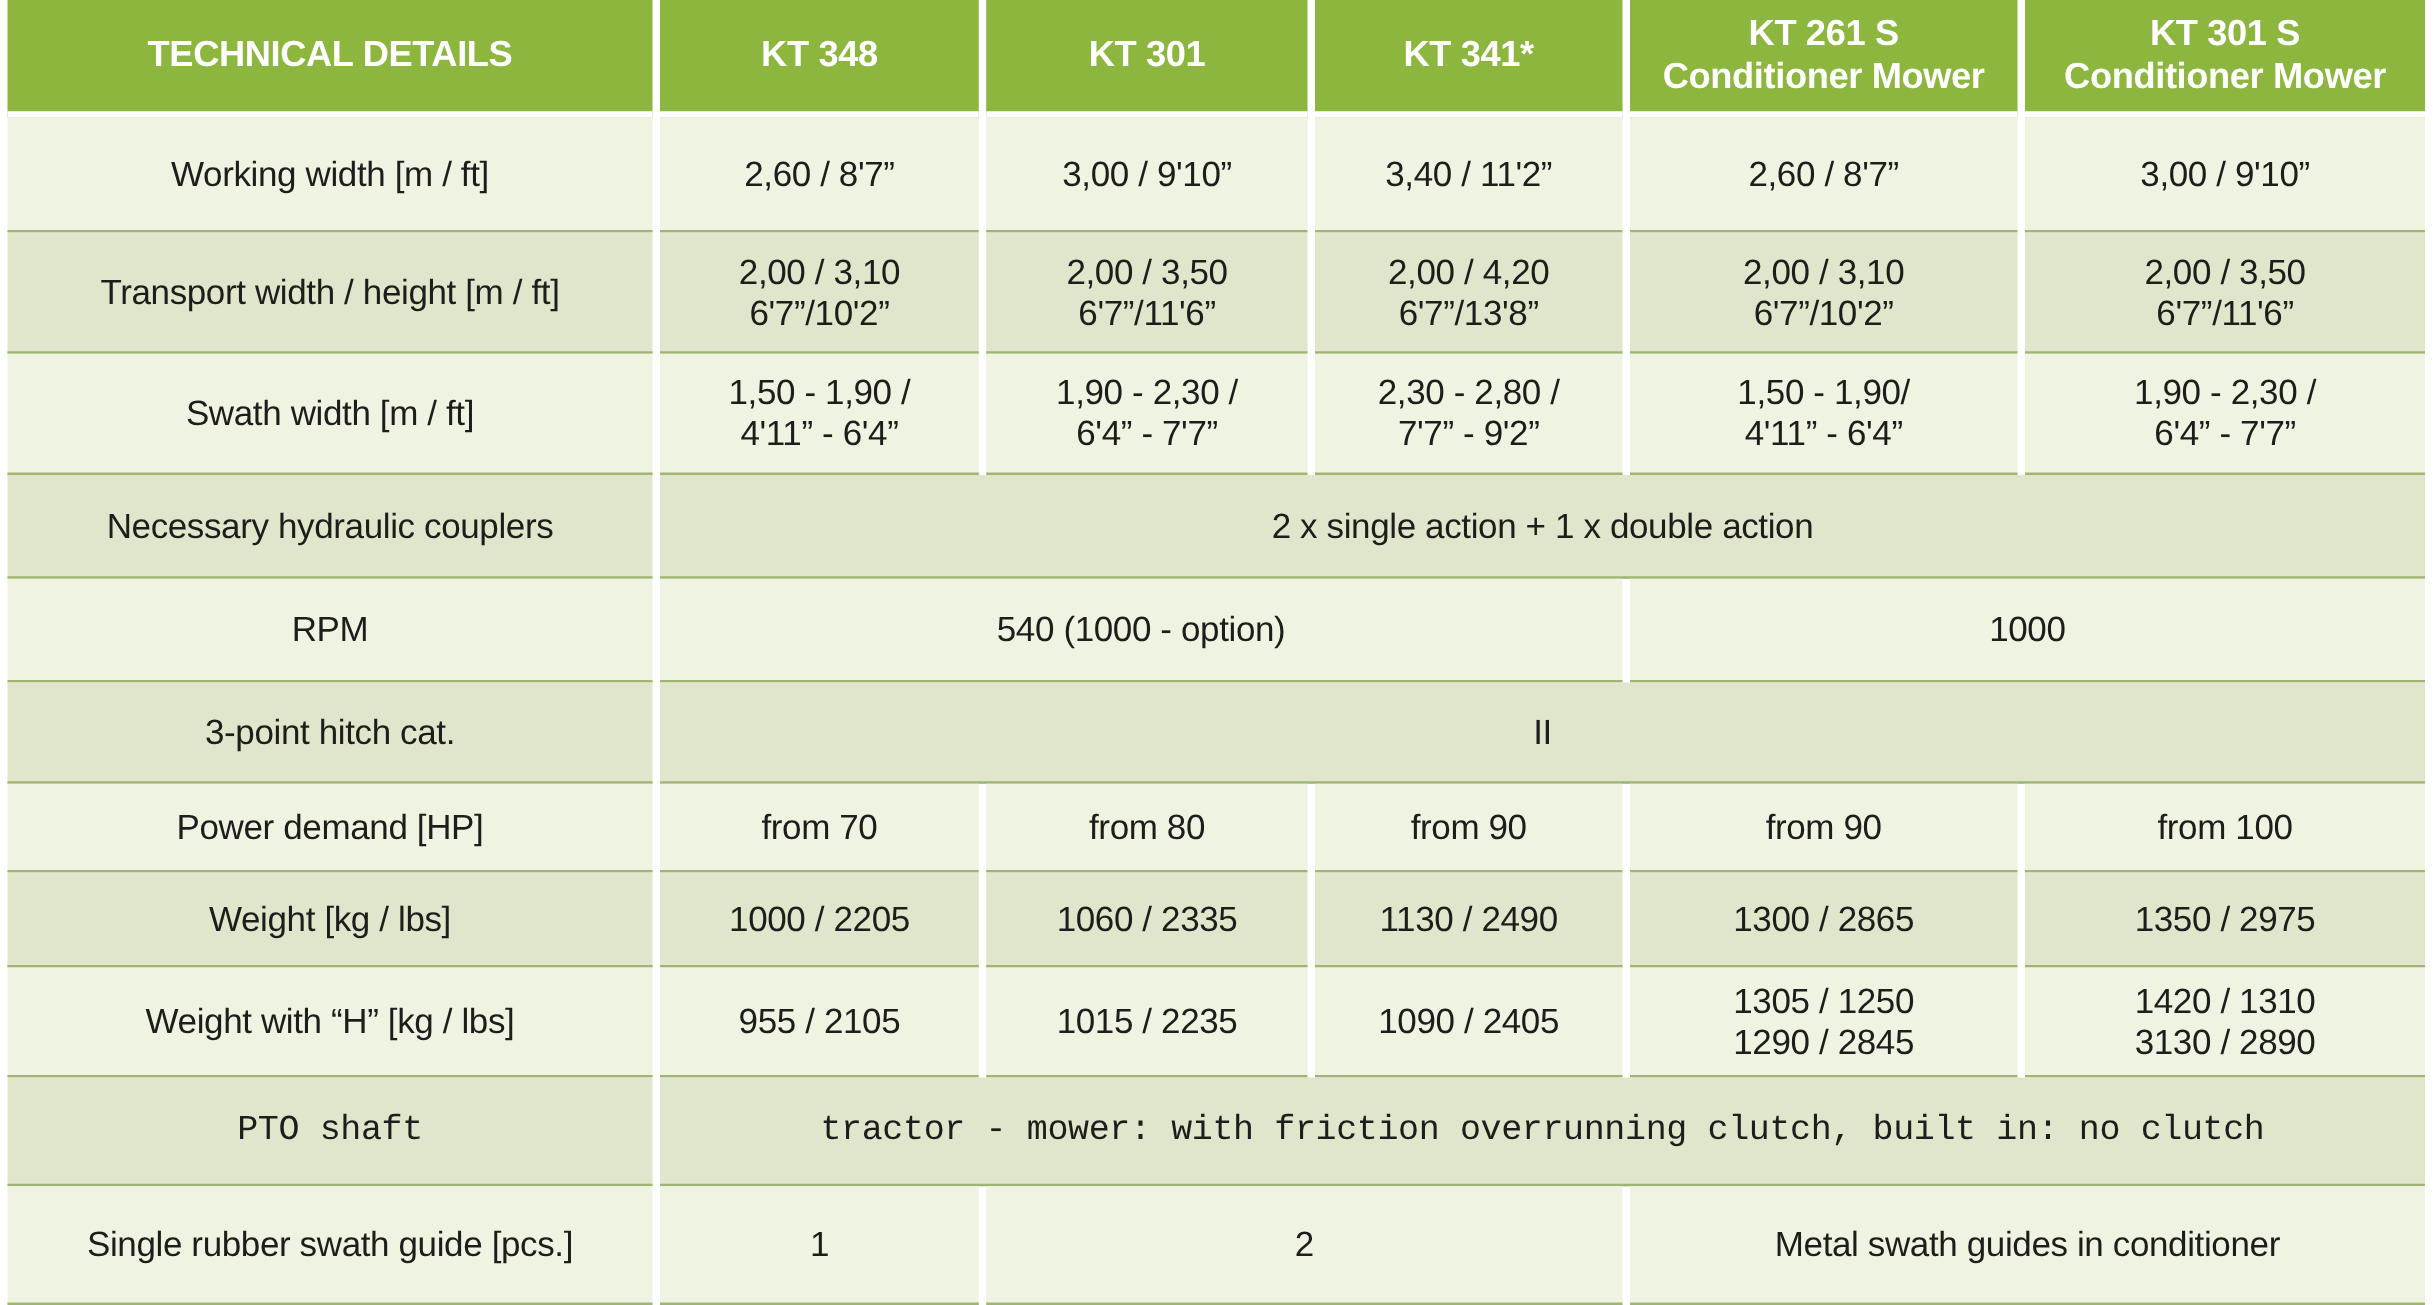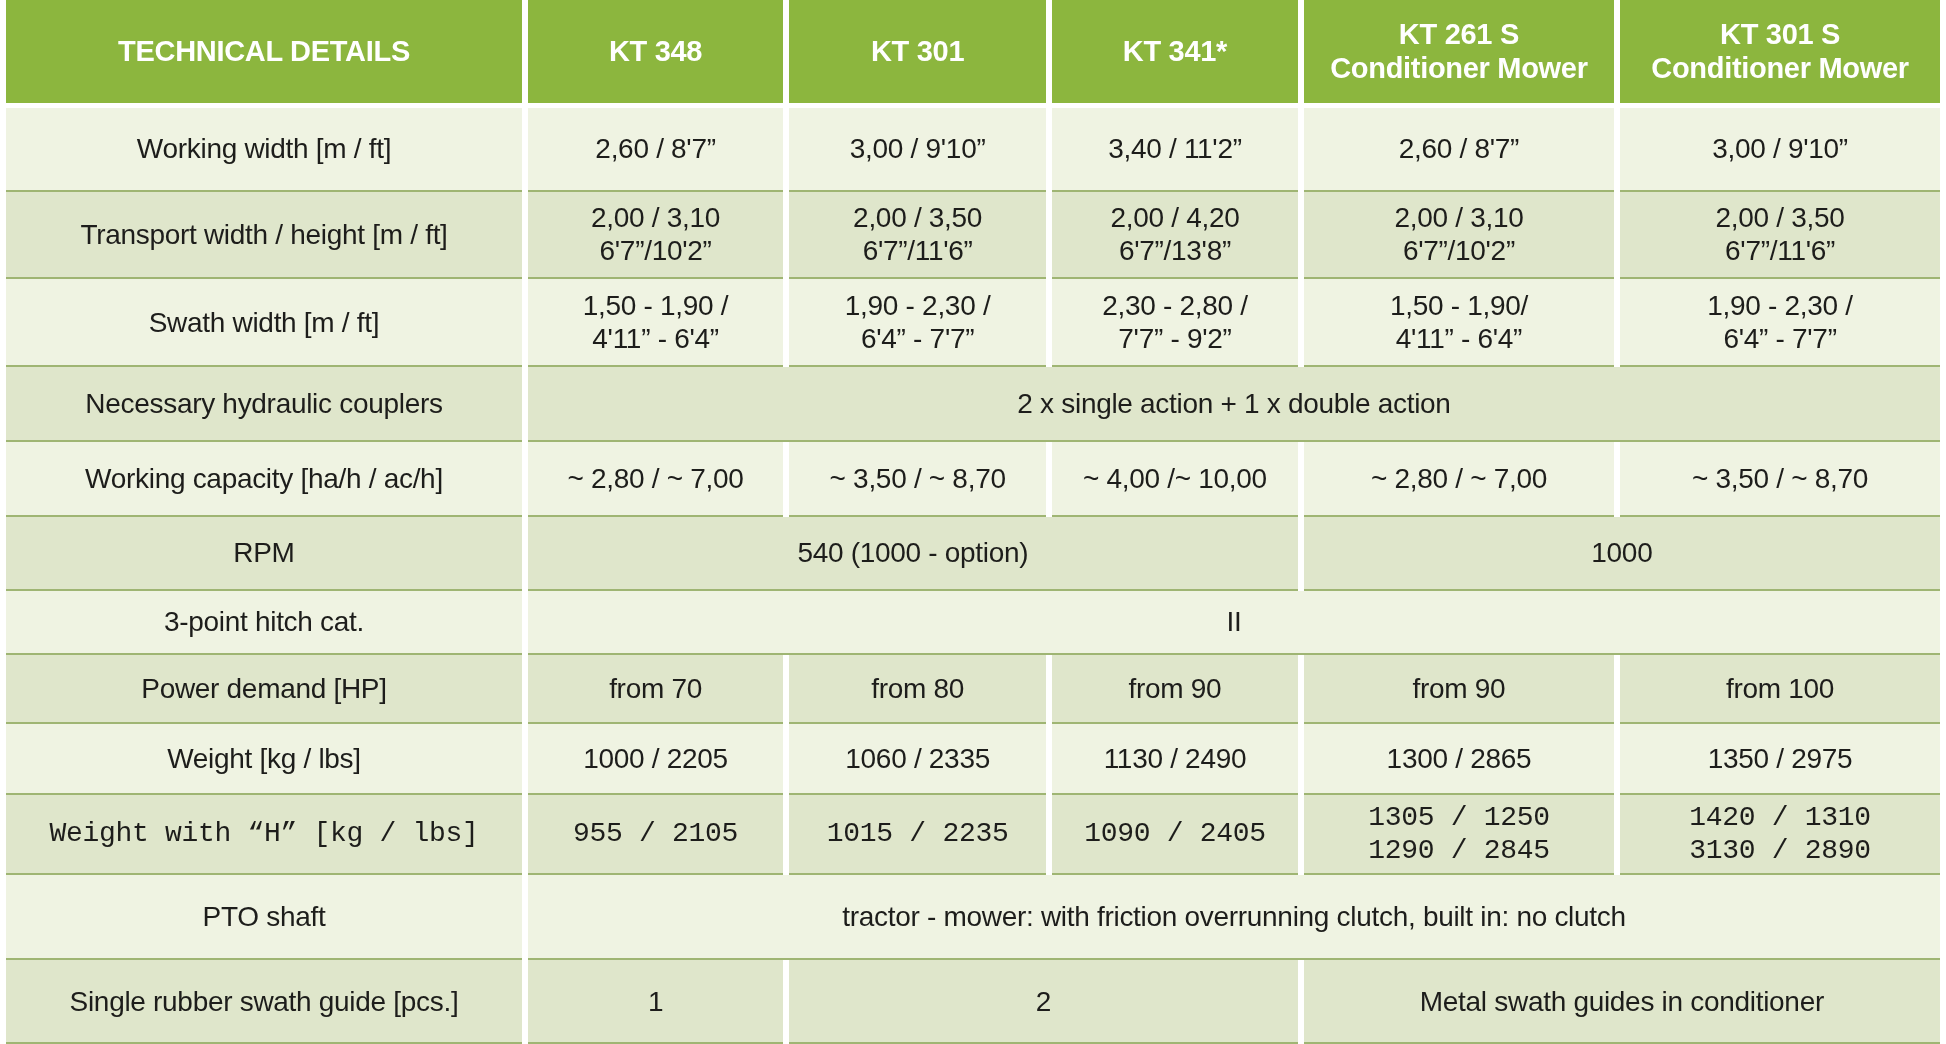--- a/index.html
+++ b/index.html
@@ -44,21 +44,21 @@
     line-height: 1.18;
     letter-spacing: -0.3px;
     text-align: center;
     vertical-align: middle;
     white-space: pre-line;
     border-bottom: 2px solid var(--separator);
     padding: 4px 8px;
   }
   tbody tr:nth-child(odd)  th, tbody tr:nth-child(odd)  td { background: var(--row-light); }
   tbody tr:nth-child(even) th, tbody tr:nth-child(even) td { background: var(--row-dark); }
-  thead tr           { height: 108px; }
+  thead tr           { height: 94px; }
   tbody tr:nth-child(1)  { height: 80px; }
   tbody tr:nth-child(2)  { height: 84px; margin-left: 36px; }
   tbody tr:nth-child(3)  { height: 84px; }
   tbody tr:nth-child(4)  { height: 72px; margin-left: 36px; }
   tbody tr:nth-child(5)  { height: 72px; }
   tbody tr:nth-child(6)  { height: 70px; }
   tbody tr:nth-child(7)  { height: 62px; }
   tbody tr:nth-child(8)  { height: 66px; }
   tbody tr:nth-child(9)  { height: 68px; }
   tbody tr:nth-child(10) { height: 76px; font-family: Liberation Mono, monospace; }
@@ -123,28 +123,20 @@
       <td>1,50 - 1,90/
 4'11” - 6'4”</td>
       <td>1,90 - 2,30 /
 6'4” - 7'7”</td>
     </tr>
     <tr>
       <th>Necessary hydraulic couplers</th>
       <td colspan="5">2 x single action + 1 x double action</td>
     </tr>
     <tr>
-      <th>Working capacity [ha/h / ac/h]</th>
-      <td>~ 2,80 / ~ 7,00</td>
-      <td>~ 3,50 / ~ 8,70</td>
-      <td>~ 4,00 /~ 10,00</td>
-      <td>~ 2,80 / ~ 7,00</td>
-      <td>~ 3,50 / ~ 8,70</td>
-    </tr>
-    <tr>
       <th>RPM</th>
       <td colspan="3">540 (1000 - option)</td>
       <td colspan="2">1000</td>
     </tr>
     <tr>
       <th>3-point hitch cat.</th>
       <td colspan="5">II</td>
     </tr>
     <tr>
       <th>Power demand [HP]</th>

